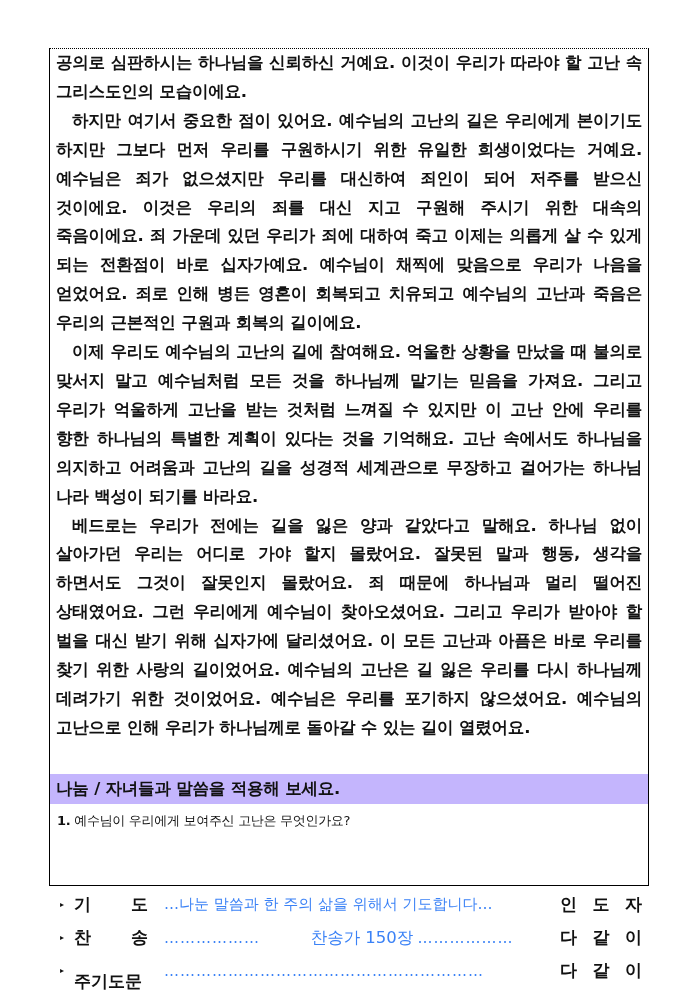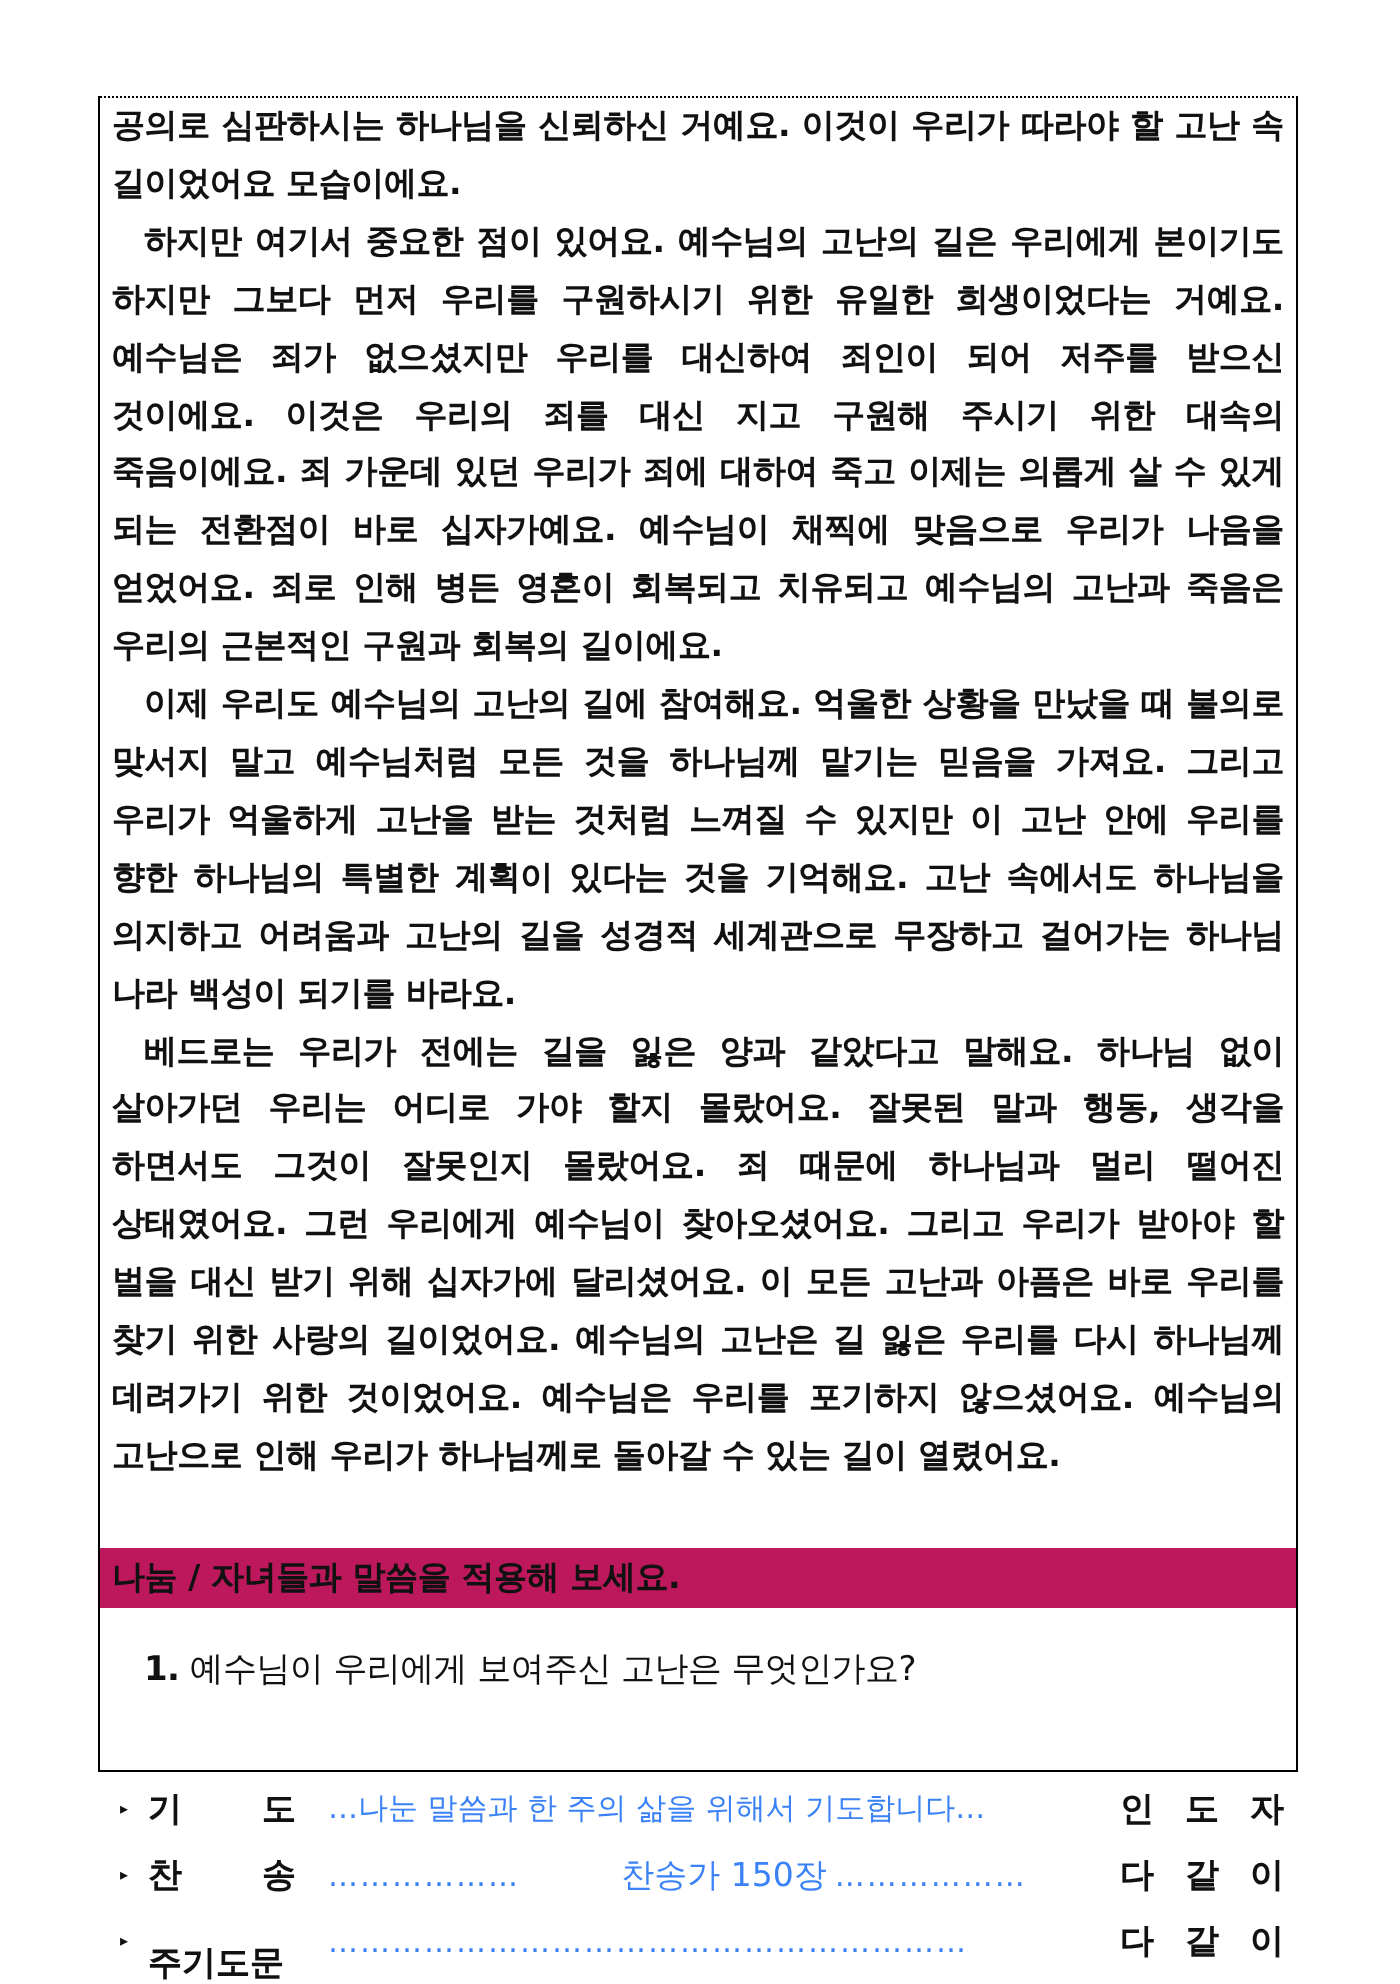--- a/index.html
+++ b/index.html
@@ -6,42 +6,42 @@
   body { width: 700px; height: 992px; position: relative; overflow: hidden;
          font-family: "DejaVu Sans", "Liberation Sans", sans-serif; color: #111; }
   .box { position: absolute; left: 49px; top: 48px; width: 600px; height: 838px;
          border-left: 1.5px solid #000; border-right: 1.5px solid #000;
          border-bottom: 1.5px solid #000; border-top: 1.5px dotted #000; box-sizing: border-box; }
   .body-text { position: absolute; left: 6px; right: 6px; top: 0px; }
   .para { margin: 0; font-size: 16.5px; font-weight: bold; line-height: 28.9px;
           text-align: justify; text-align-last: left; letter-spacing: -0.2px; word-break: keep-all; }
   .para.indent { text-indent: 16px; }
   .share-head { position: absolute; left: 0; right: 0; top: 725px; height: 30px;
-                background: #be185d; font-size: 16.5px; font-weight: bold; line-height: 30px;
+                background: #c4b5fd; font-size: 16.5px; font-weight: bold; line-height: 30px;
                 padding-left: 6px; letter-spacing: -0.2px; }
   .questions { position: absolute; left: 6px; right: 6px; top: 758px; }
-  .q { margin: 16px; font-size: 17px; line-height: 25px; text-align: justify; letter-spacing: -0.3px; word-break: keep-all; }
+  .q { margin: 1px; font-size: 13px; line-height: 25px; text-align: justify; letter-spacing: -0.3px; word-break: keep-all; }
   .q b { font-weight: bold; }
   .footer { position: absolute; left: 60px; width: 582px; top: 888px; }
   .frow { display: flex; align-items: center; height: 33px; font-size: 17px; font-weight: bold; }
   .arrow { font-size: 8px; width: 14px; display: inline-block; }
   .flabel { width: 90px; display: flex; justify-content: space-between; padding-right: 16px; box-sizing: border-box; }
   .flabel.tight { justify-content: flex-start; letter-spacing: 0px; margin-top: 21px; }
   .fmid { flex: 1; font-weight: normal; font-size: 15px; white-space: nowrap; overflow: hidden; color: #3b82f6; }
   .fmid.center { display: flex; align-items: center; }
   .fmid .dots { flex: 1; overflow: hidden; white-space: nowrap; letter-spacing: 1px; }
   .fmid .hymn { font-weight: normal; font-size: 16.5px; padding: 0 4px; }
   .fright { width: 82px; display: flex; justify-content: space-between; }
 </style>
 </head>
 <body>
 
 <div class="box">
   <div class="body-text">
-    <p class="para">공의로 심판하시는 하나님을 신뢰하신 거예요. 이것이 우리가 따라야 할 고난 속 길이었어요 모습이에요.</p>
+    <p class="para">공의로 심판하시는 하나님을 신뢰하신 거예요. 이것이 우리가 따라야 할 고난 속 그리스도인의 모습이에요.</p>
     <p class="para indent">하지만 여기서 중요한 점이 있어요. 예수님의 고난의 길은 우리에게 본이기도 하지만 그보다 먼저 우리를 구원하시기 위한 유일한 희생이었다는 거예요. 예수님은 죄가 없으셨지만 우리를 대신하여 죄인이 되어 저주를 받으신 것이에요. 이것은 우리의 죄를 대신 지고 구원해 주시기 위한 대속의 죽음이에요. 죄 가운데 있던 우리가 죄에 대하여 죽고 이제는 의롭게 살 수 있게 되는 전환점이 바로 십자가예요. 예수님이 채찍에 맞음으로 우리가 나음을 얻었어요. 죄로 인해 병든 영혼이 회복되고 치유되고 예수님의 고난과 죽음은 우리의 근본적인 구원과 회복의 길이에요.</p>
     <p class="para indent">이제 우리도 예수님의 고난의 길에 참여해요. 억울한 상황을 만났을 때 불의로 맞서지 말고 예수님처럼 모든 것을 하나님께 맡기는 믿음을 가져요. 그리고 우리가 억울하게 고난을 받는 것처럼 느껴질 수 있지만 이 고난 안에 우리를 향한 하나님의 특별한 계획이 있다는 것을 기억해요. 고난 속에서도 하나님을 의지하고 어려움과 고난의 길을 성경적 세계관으로 무장하고 걸어가는 하나님 나라 백성이 되기를 바라요.</p>
     <p class="para indent">베드로는 우리가 전에는 길을 잃은 양과 같았다고 말해요. 하나님 없이 살아가던 우리는 어디로 가야 할지 몰랐어요. 잘못된 말과 행동, 생각을 하면서도 그것이 잘못인지 몰랐어요. 죄 때문에 하나님과 멀리 떨어진 상태였어요. 그런 우리에게 예수님이 찾아오셨어요. 그리고 우리가 받아야 할 벌을 대신 받기 위해 십자가에 달리셨어요. 이 모든 고난과 아픔은 바로 우리를 찾기 위한 사랑의 길이었어요. 예수님의 고난은 길 잃은 우리를 다시 하나님께 데려가기 위한 것이었어요. 예수님은 우리를 포기하지 않으셨어요. 예수님의 고난으로 인해 우리가 하나님께로 돌아갈 수 있는 길이 열렸어요.</p>
   </div>
 
   <div class="share-head">나눔 / 자녀들과 말씀을 적용해 보세요.</div>
 
   <div class="questions">
     <p class="q"><b>1.</b> <span>예수님이 우리에게 보여주신 고난은 무엇인가요?</span></p>
   </div>

